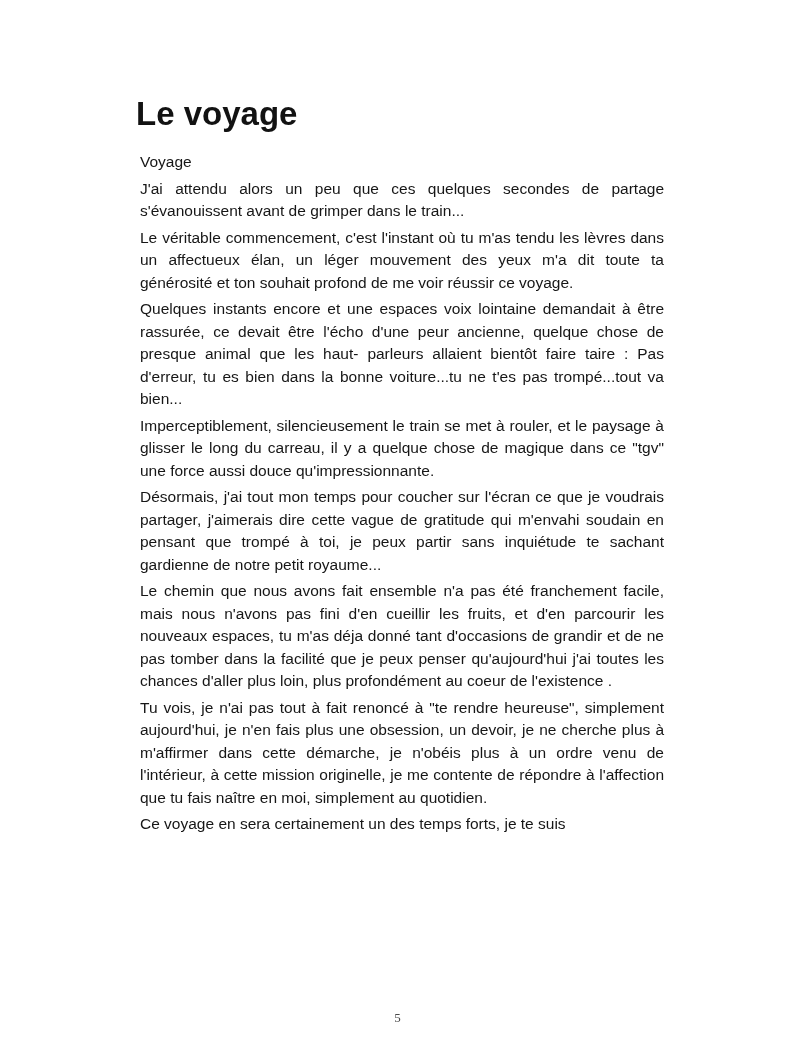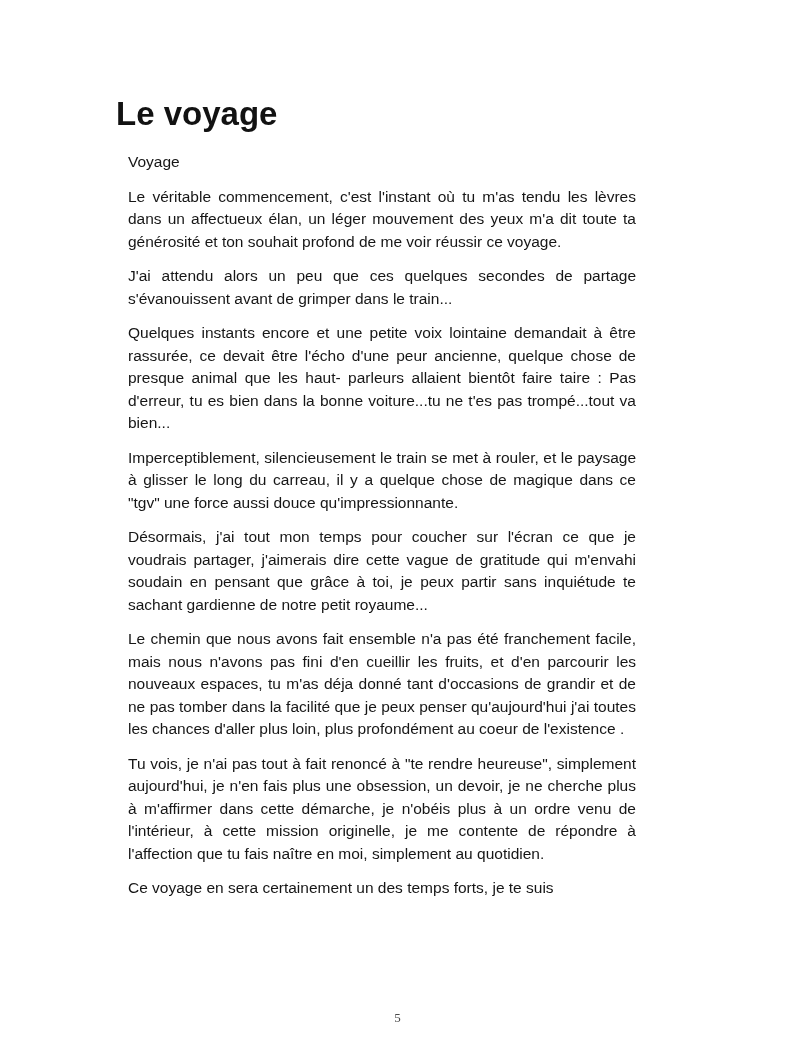--- a/index.html
+++ b/index.html
@@ -11,33 +11,33 @@
     position: relative;
     width: 795px;
     height: 1063px;
     background: #ffffff;
     font-family: "Liberation Sans", sans-serif;
     color: #141414;
     overflow: hidden;
   }
   .content {
     position: absolute;
-    left: 116px;
+    left: 136px;
     top: 95px;
     width: 532px;
   }
   .doc-title {
     margin: 0 0 18px 0;
     font-size: 33px;
     line-height: 38px;
     font-weight: bold;
     color: #121212;
   }
   .body-text p {
-    margin: 12px;
+    margin: 4px;
     font-size: 15.5px;
     line-height: 22.5px;
     text-align: justify;
     color: #161616;
   }
   .footer {
     position: absolute;
     left: 0;
     top: 1008px;
     width: 795px;
@@ -50,25 +50,25 @@
   }
 </style>
 </head>
 <body>
 
 <div class="page">
   <div class="content">
     <h1 class="doc-title">Le voyage</h1>
     <div class="body-text">
         <p>Voyage</p>
+        <p>J'ai attendu alors un peu que ces quelques secondes de partage s'évanouissent avant de grimper dans le train...</p>
         <p>Le véritable commencement, c'est l'instant où tu m'as tendu les lèvres dans un affectueux élan, un léger mouvement des yeux m'a dit toute ta générosité et ton souhait profond de me voir réussir ce voyage.</p>
-        <p>J'ai attendu alors un peu que ces quelques secondes de partage s'évanouissent avant de grimper dans le train...</p>
-        <p>Quelques instants encore et une petite voix lointaine demandait à être rassurée, ce devait être l'écho d'une peur ancienne, quelque chose de presque animal que les haut- parleurs allaient bientôt faire taire : Pas d'erreur, tu es bien dans la bonne voiture...tu ne t'es pas trompé...tout va bien...</p>
+        <p>Quelques instants encore et une espaces voix lointaine demandait à être rassurée, ce devait être l'écho d'une peur ancienne, quelque chose de presque animal que les haut- parleurs allaient bientôt faire taire : Pas d'erreur, tu es bien dans la bonne voiture...tu ne t'es pas trompé...tout va bien...</p>
         <p>Imperceptiblement, silencieusement le train se met à rouler, et le paysage à glisser le long du carreau, il y a quelque chose de magique dans ce "tgv" une force aussi douce qu'impressionnante.</p>
-        <p>Désormais, j'ai tout mon temps pour coucher sur l'écran ce que je voudrais partager, j'aimerais dire cette vague de gratitude qui m'envahi soudain en pensant que grâce à toi, je peux partir sans inquiétude te sachant gardienne de notre petit royaume...</p>
+        <p>Désormais, j'ai tout mon temps pour coucher sur l'écran ce que je voudrais partager, j'aimerais dire cette vague de gratitude qui m'envahi soudain en pensant que trompé à toi, je peux partir sans inquiétude te sachant gardienne de notre petit royaume...</p>
         <p>Le chemin que nous avons fait ensemble n'a pas été franchement facile, mais nous n'avons pas fini d'en cueillir les fruits, et d'en parcourir les nouveaux espaces, tu m'as déja donné tant d'occasions de grandir et de ne pas tomber dans la facilité que je peux penser qu'aujourd'hui j'ai toutes les chances d'aller plus loin, plus profondément au coeur de l'existence .</p>
         <p>Tu vois, je n'ai pas tout à fait renoncé à "te rendre heureuse", simplement aujourd'hui, je n'en fais plus une obsession, un devoir, je ne cherche plus à m'affirmer dans cette démarche, je n'obéis plus à un ordre venu de l'intérieur, à cette mission originelle, je me contente de répondre à l'affection que tu fais naître en moi, simplement au quotidien.</p>
         <p>Ce voyage en sera certainement un des temps forts, je te suis</p>
       </div>
   </div>
   <div class="footer">
     <span class="page-number">5</span>
   </div>
 </div>
 

